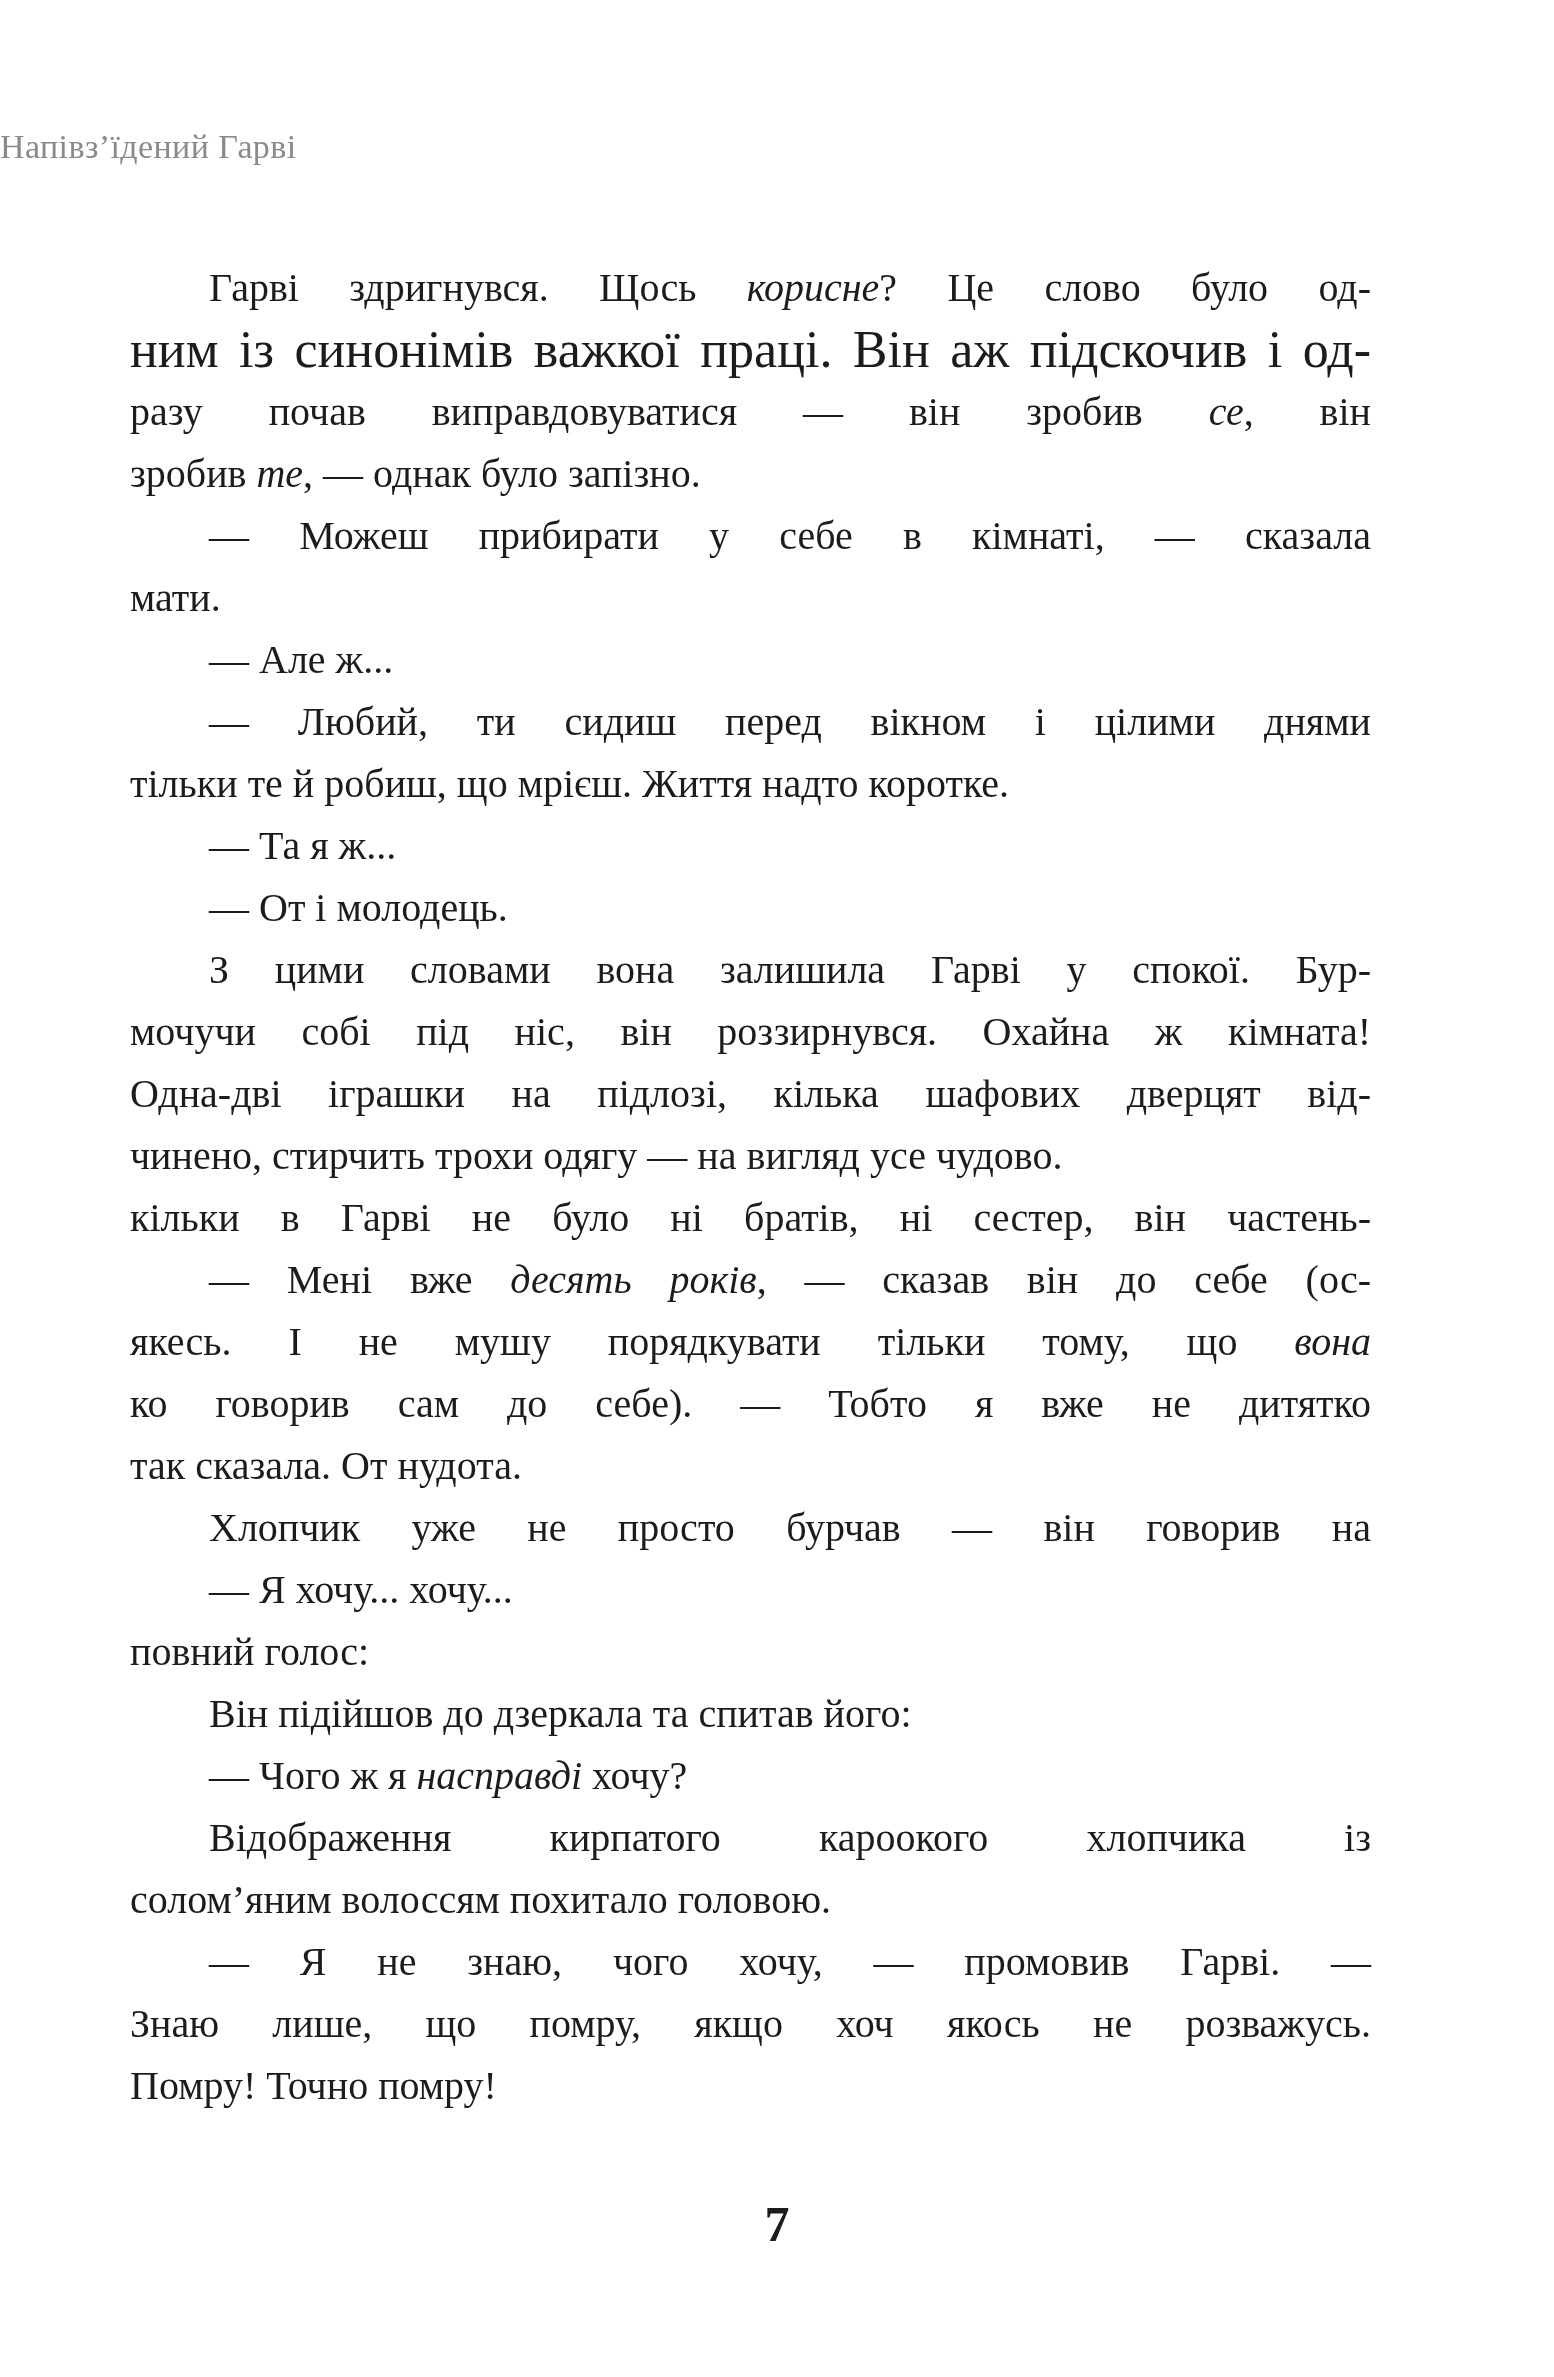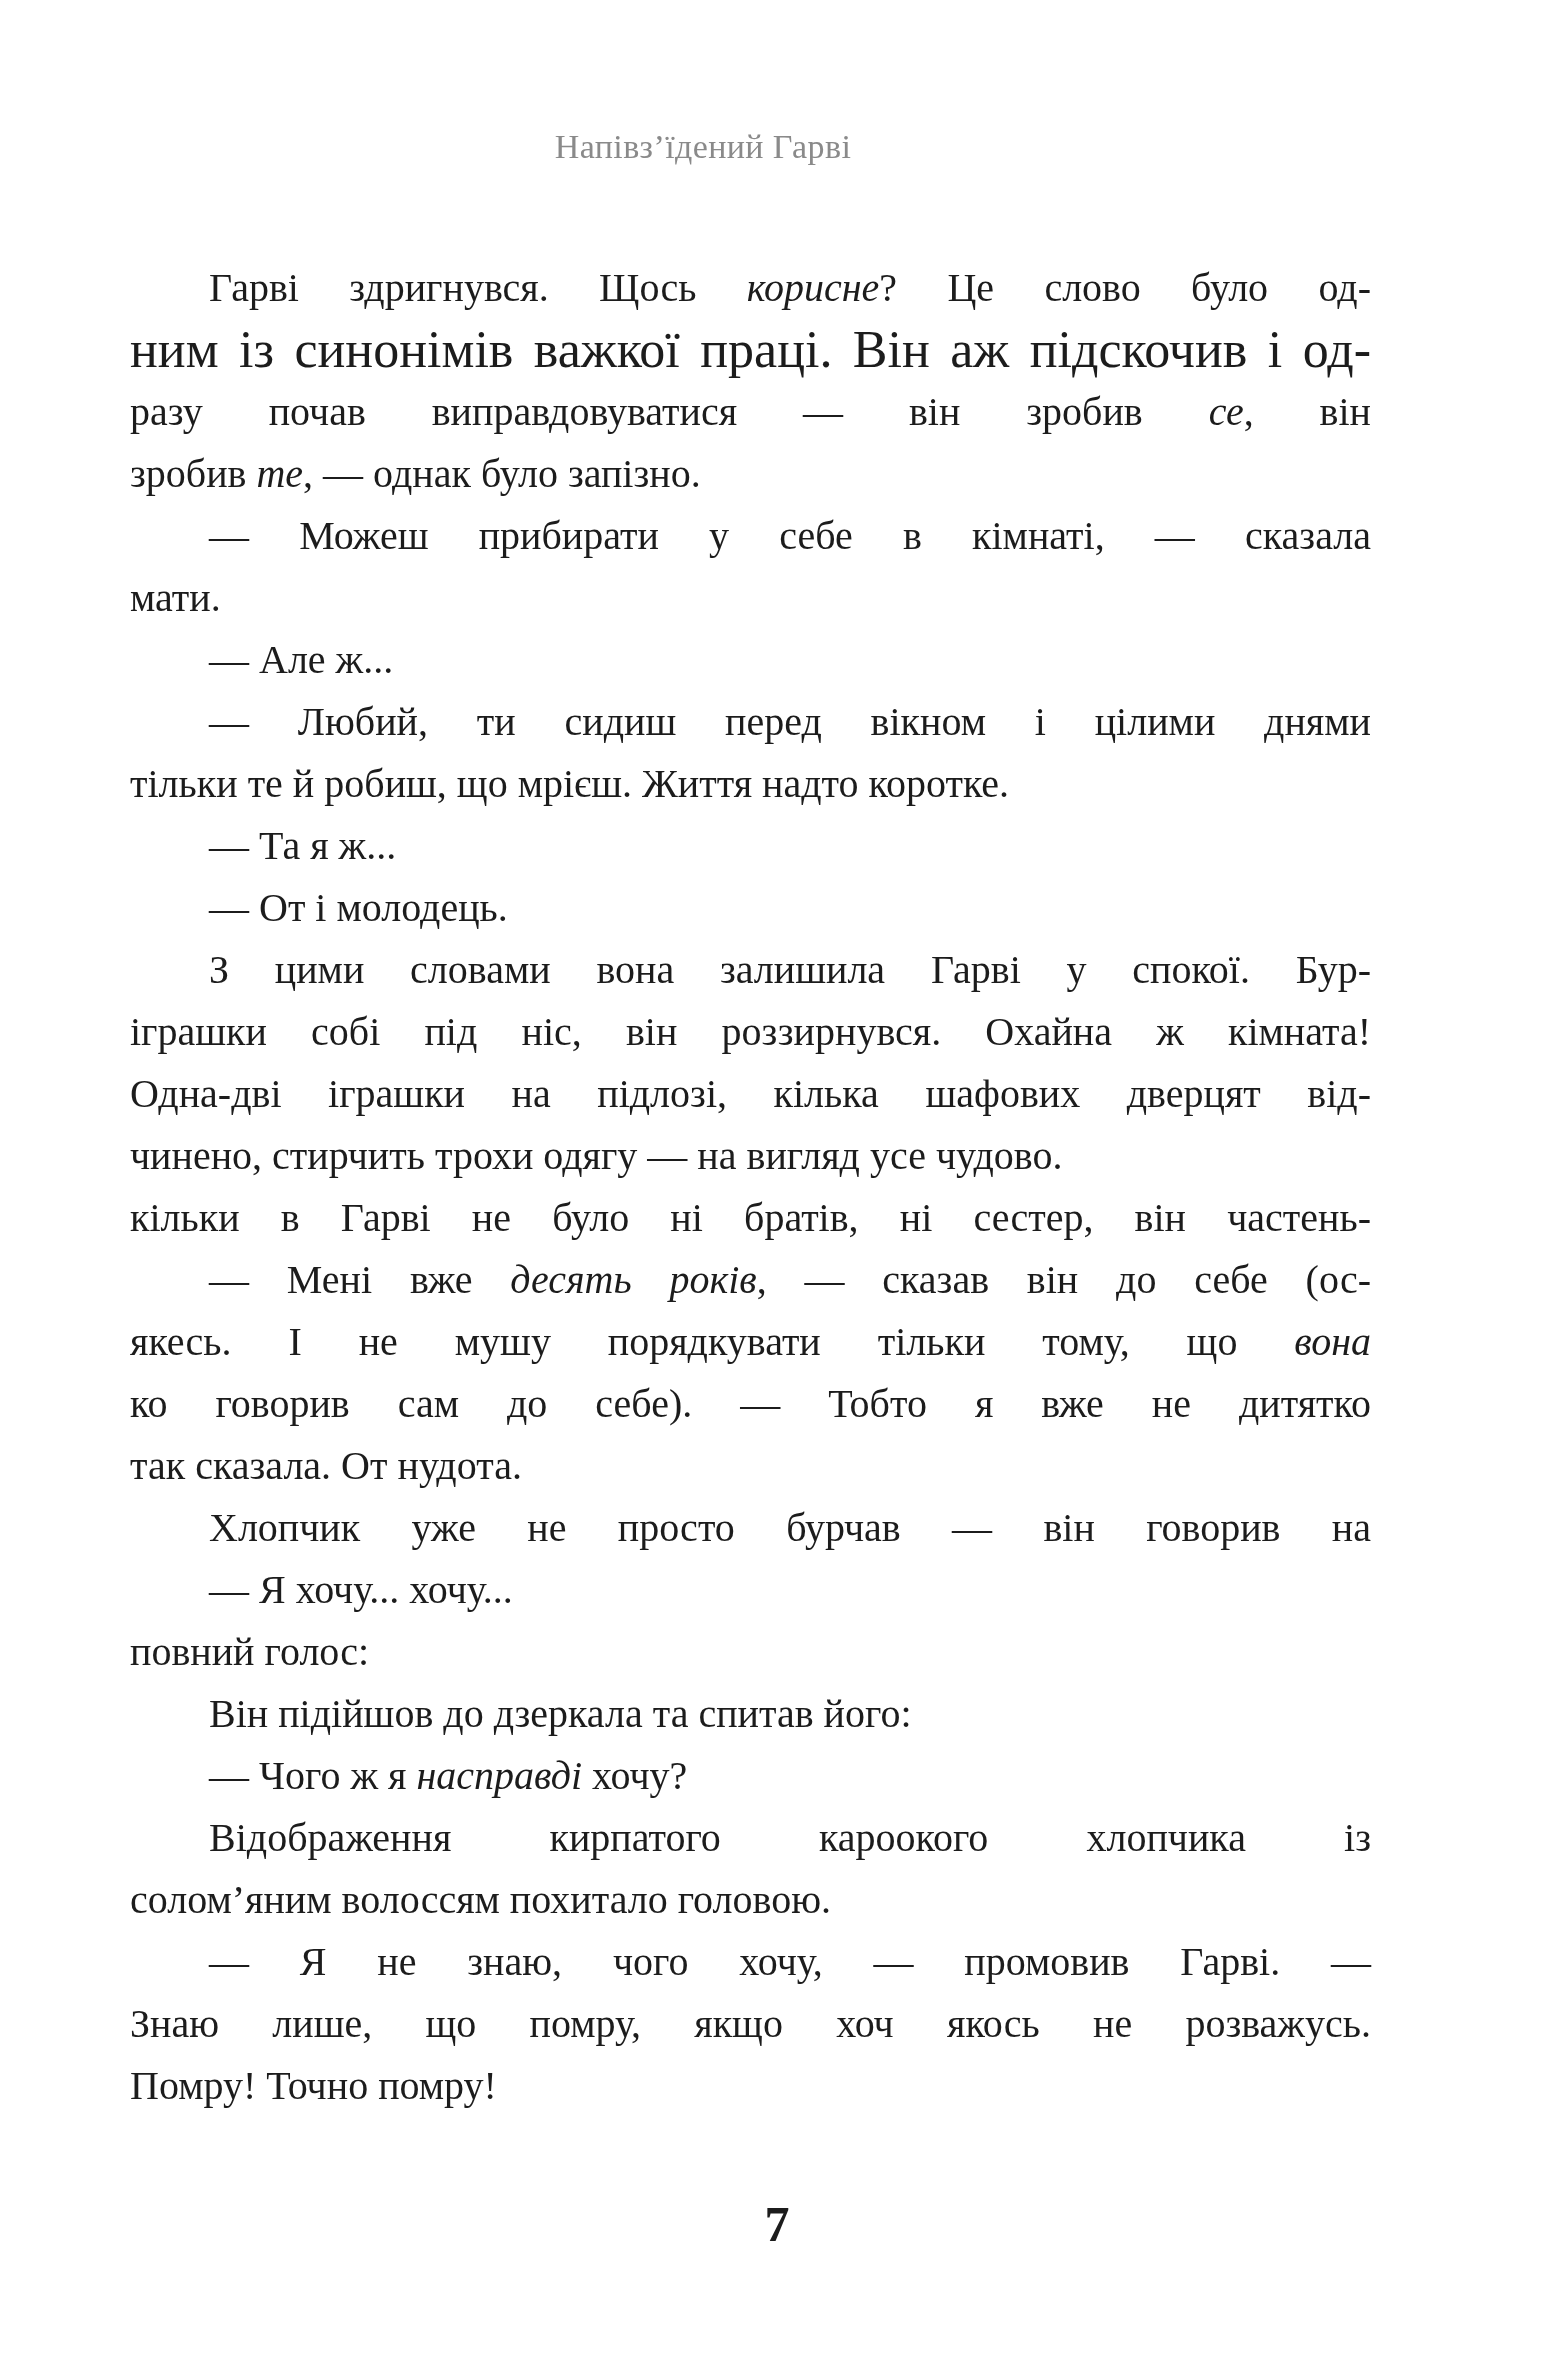--- a/index.html
+++ b/index.html
@@ -1,19 +1,19 @@
 <!DOCTYPE html>
 <html style="font-size:13px"><head>
 <meta charset="utf-8">
 <style>
   html, body { margin: 0; padding: 0; background: #ffffff; }
   body { width: 1554px; height: 2377px; position: relative; overflow: hidden; }
   .page { position: absolute; left: 0; top: 0; width: 1554px; height: 2377px; background: #ffffff; }
   .running-head {
-    position: absolute; top: 128px; left: 0; width: 1406px; text-align: center;
+    position: absolute; top: 128px; left: 0; width: 1406px; text-align: left;
     font-family: "Liberation Serif", "DejaVu Serif", serif;
     font-size: 34px; color: #8a8a8a; letter-spacing: 0.4px;
   }
   .body-text {
     position: absolute; left: 130px; top: 257px; width: 1241px;
     font-family: "Liberation Serif", "DejaVu Serif", serif;
     font-size: 40px; color: #1c1c1c;
   }
   .line {
     height: 62px; line-height: 62px; white-space: nowrap;
@@ -39,21 +39,21 @@
       <div class="line" style="font-size: 40px;"><span>разу почав виправдовуватися — він зробив </span><em>се</em><span>, він</span></div>
       <div class="line last" style="font-size: 40px;"><span>зробив </span><em>те</em><span>, — однак було запізно.</span></div>
       <div class="line indent" style="font-size: 40px;"><span>— Можеш прибирати у себе в кімнаті, — сказала</span></div>
       <div class="line last" style="font-size: 40px;"><span>мати.</span></div>
       <div class="line indent last" style="font-size: 40px;"><span>— Але ж...</span></div>
       <div class="line indent" style="font-size: 40px;"><span>— Любий, ти сидиш перед вікном і цілими днями</span></div>
       <div class="line last" style="font-size: 40px;"><span>тільки те й робиш, що мрієш. Життя надто коротке.</span></div>
       <div class="line indent last" style="font-size: 40px;"><span>— Та я ж...</span></div>
       <div class="line indent last" style="font-size: 40px;"><span>— От і молодець.</span></div>
       <div class="line indent" style="font-size: 40px;"><span>З цими словами вона залишила Гарві у спокої. Бур-</span></div>
-      <div class="line" style="font-size: 40px;"><span>іграшки собі під ніс, він роззирнувся. Охайна ж кімната!</span></div>
+      <div class="line" style="font-size: 40px;"><span>мочучи собі під ніс, він роззирнувся. Охайна ж кімната!</span></div>
       <div class="line" style="font-size: 40px;"><span>Одна-дві іграшки на підлозі, кілька шафових дверцят від-</span></div>
       <div class="line last" style="font-size: 40px;"><span>чинено, стирчить трохи одягу — на вигляд усе чудово.</span></div>
       <div class="line" style="font-size: 40px;"><span>кільки в Гарві не було ні братів, ні сестер, він частень-</span></div>
       <div class="line indent" style="font-size: 40px;"><span>— Мені вже </span><em>десять років</em><span>, — сказав він до себе (ос-</span></div>
       <div class="line" style="font-size: 40px;"><span>якесь. І не мушу порядкувати тільки тому, що </span><em>вона</em></div>
       <div class="line" style="font-size: 40px;"><span>ко говорив сам до себе). — Тобто я вже не дитятко</span></div>
       <div class="line last" style="font-size: 40px;"><span>так сказала. От нудота.</span></div>
       <div class="line indent" style="font-size: 40px;"><span>Хлопчик уже не просто бурчав — він говорив на</span></div>
       <div class="line indent last" style="font-size: 40px;"><span>— Я хочу... хочу...</span></div>
       <div class="line last" style="font-size: 40px;"><span>повний голос:</span></div>

